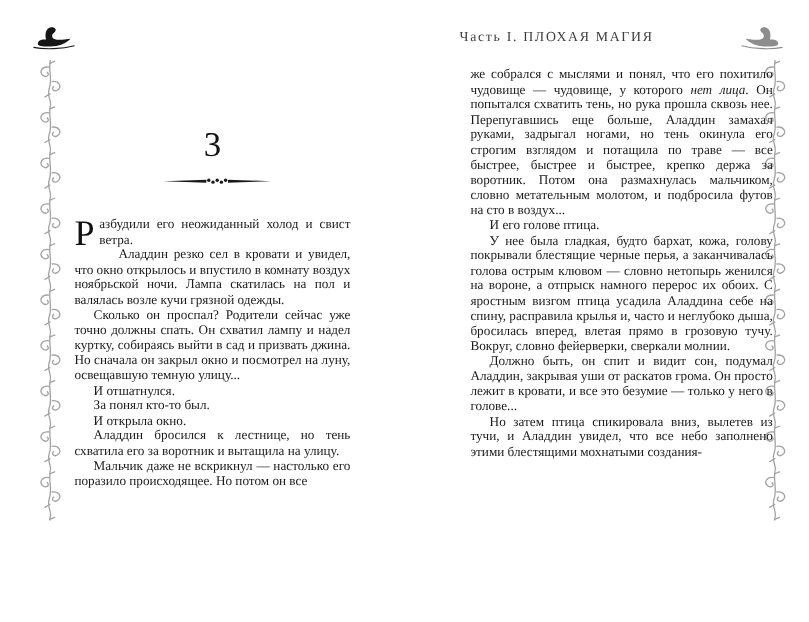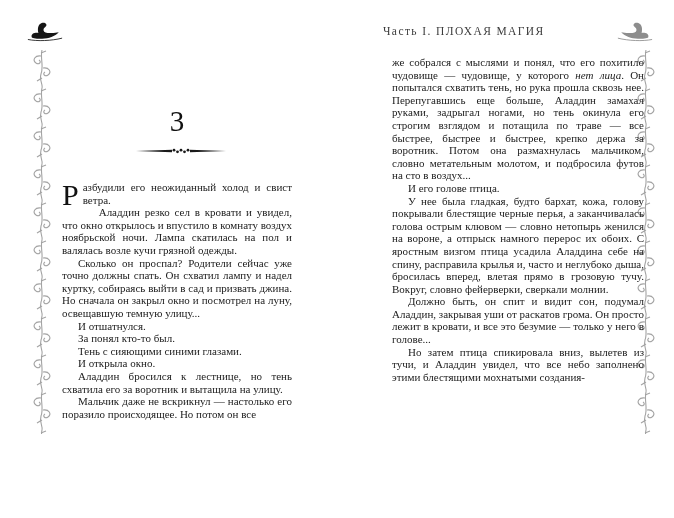--- a/index.html
+++ b/index.html
@@ -112,21 +112,20 @@
     <circle cx="48.5" cy="5.8" r="1.4" fill="#1a1a1a"></circle>
     <circle cx="52" cy="4.2" r="1.4" fill="#1a1a1a"></circle>
   </svg>
 
   <div class="page-text left">
       <p class=""><span class="dropcap">Р</span><span>азбудили его неожиданный холод и свист ветра.</span></p>
       <p class="indent"><span>Аладдин резко сел в кровати и увидел, что окно открылось и впустило в комнату воздух ноябрьской ночи. Лампа скатилась на пол и валялась возле кучи грязной одежды.</span></p>
       <p class="indent"><span>Сколько он проспал? Родители сейчас уже точно должны спать. Он схватил лампу и надел куртку, собираясь выйти в сад и призвать джина. Но сначала он закрыл окно и посмотрел на луну, освещавшую темную улицу...</span></p>
       <p class="indent"><span>И отшатнулся.</span></p>
       <p class="indent"><span>За понял кто-то был.</span></p>
-      <p class="indent"><span>Тень с сияющими синими глазами.</span></p>
       <p class="indent"><span>И открыла окно.</span></p>
       <p class="indent"><span>Аладдин бросился к лестнице, но тень схватила его за воротник и вытащила на улицу.</span></p>
       <p class="indent"><span>Мальчик даже не вскрикнул — настолько его поразило происходящее. Но потом он все</span></p>
     </div>
 
   <div class="page-number left">22</div>
 
   <div class="page-text right">
       <p class=""><span>же собрался с мыслями и понял, что его похитило чудовище — чудовище, у которого </span><i>нет лица</i><span>. Он попытался схватить тень, но рука прошла сквозь нее. Перепугавшись еще больше, Аладдин замахал руками, задрыгал ногами, но тень окинула его строгим взглядом и потащила по траве — все быстрее, быстрее и быстрее, крепко держа за воротник. Потом она размахнулась мальчиком, словно метательным молотом, и подбросила футов на сто в воздух...</span></p>
       <p class="indent"><span>И его голове птица.</span></p>

